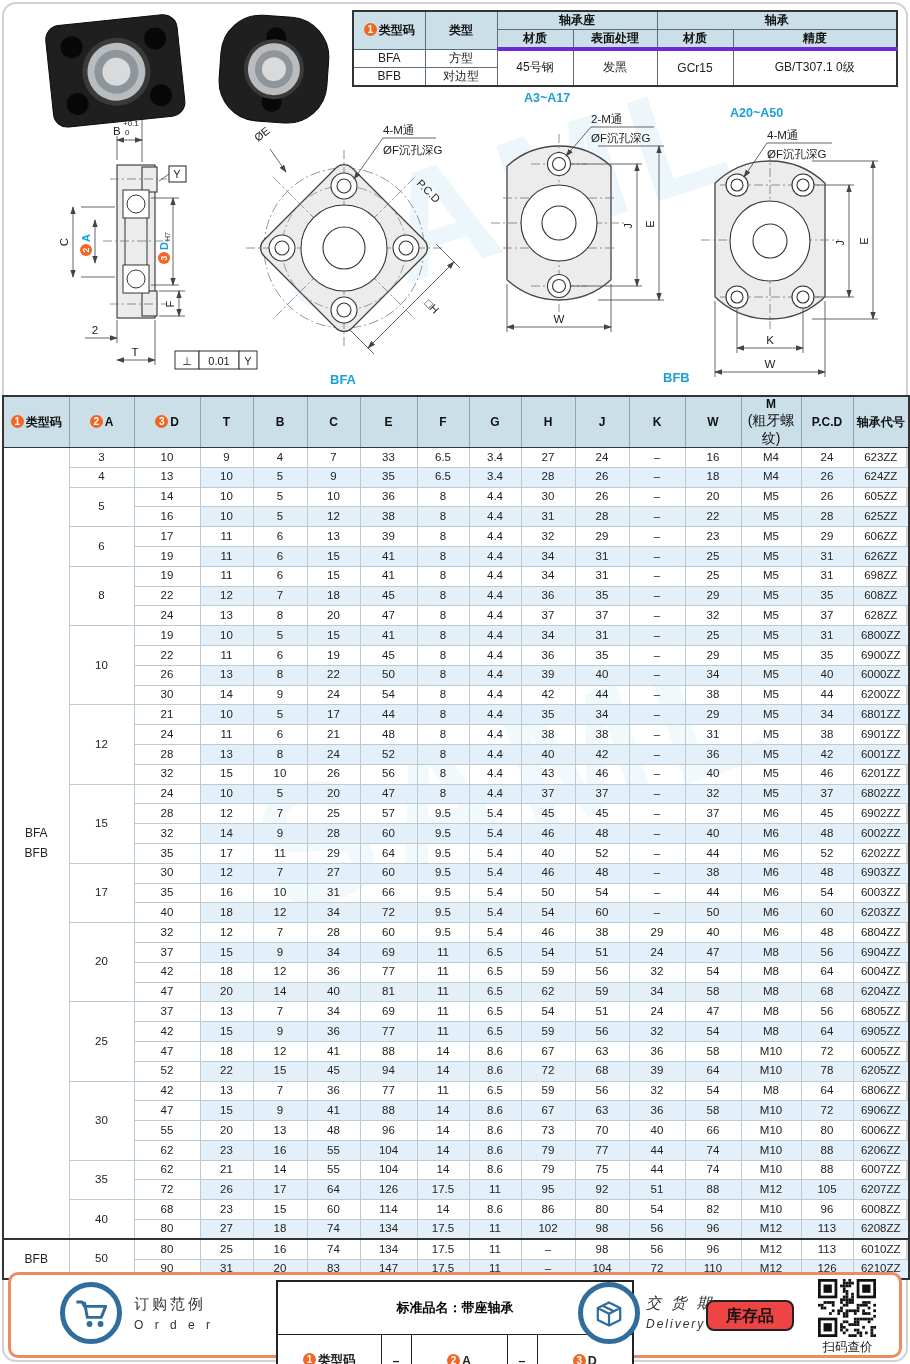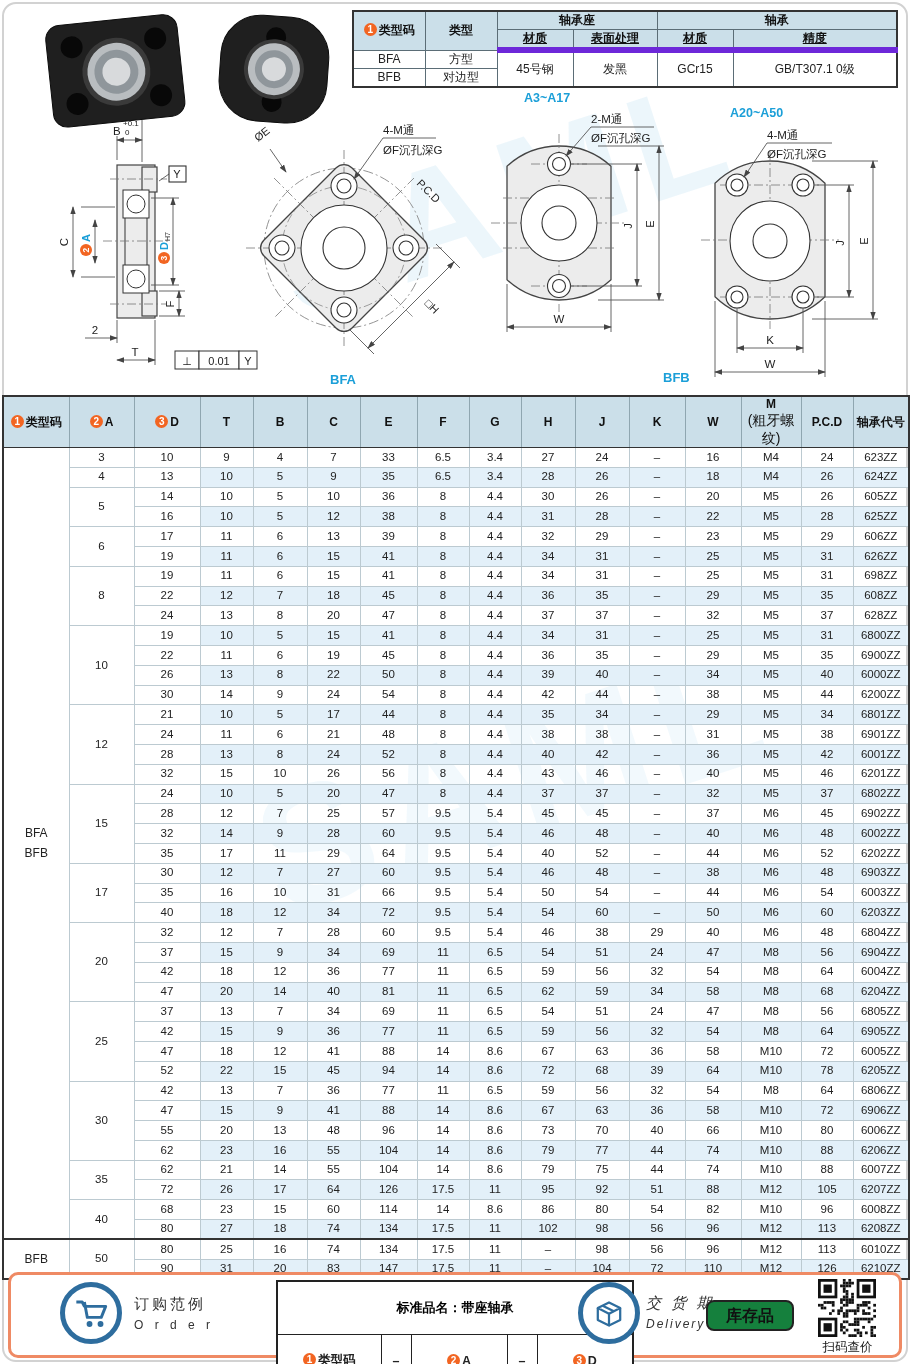--- a/index.html
+++ b/index.html
@@ -9,21 +9,21 @@
   .blue { color:#1b9fd8; }
   .nc { display:inline-block; width:13px; height:13px; border-radius:50%; background:#f26522; color:#fff; font-size:10px; line-height:13px; text-align:center; margin-right:2px; font-weight:bold; vertical-align:1px; }
   .wm { position:absolute; font-weight:bold; letter-spacing:12px; transform:rotate(-18deg); pointer-events:none; }
   #wm1 { left:270px; top:110px; font-size:150px; color:rgba(70,165,220,0.10); }
   #wm2 { left:250px; top:680px; font-size:170px; color:rgba(70,165,220,0.07); }
 
   
   #spec-table { position:absolute; left:352px; top:10px; border-collapse:collapse; border:2px solid #333; background:#fff; }
   #spec-table th { background:#cbdfe9; border:1px solid #5b6d76; font-size:12px; font-weight:bold; color:#111; height:16px; padding:0 4px; }
   #spec-table td { border:1px solid #5b6d76; font-size:12px; text-align:center; height:17px; padding:0 4px; color:#222; }
-  #spec-table .hrow2 th { border-bottom:6px solid #6d28d9;text-decoration:underline; }
+  #spec-table .hrow2 th { border-bottom:4px solid #6d28d9; }
 
   
   svg text { font-family:"Liberation Sans",sans-serif; }
   .cap { position:absolute; font-size:13px; font-weight:bold; color:#1b9fd8; }
 
   
   #main-table { position:absolute; left:2px; top:395px; border-collapse:collapse; table-layout:fixed; border:2px solid #333; }
   #main-table th { background:#cbdfe9; border:1px solid #8fa6b0; border-bottom:1.5px solid #333; font-size:12px; font-weight:bold; height:40px; padding:0; color:#111; line-height:1.25; }
   #main-table td { border:1px solid #bccad1; font-size:11.5px; text-align:center; height:19.8px; padding:0; color:#222; line-height:1; }
   #main-table td.gs { border-top:1.5px solid #7e8f97; }
@@ -35,21 +35,21 @@
   
   #footer-box { position:absolute; left:8px; top:1272px; width:894px; height:86px; border:3px solid #ef8a64; border-radius:10px; background:#fff; }
   .icon-circle { position:absolute; width:62px; height:62px; border-radius:50%; border:5px solid #2e6d9e; background:#fff; display:flex; align-items:center; justify-content:center; }
   .footer-label-cn { font-size:15px; color:#333; letter-spacing:3px; }
   .footer-label-en { font-size:12px; color:#333; letter-spacing:4px; margin-top:4px; }
   #sample-table { position:absolute; left:276px; top:1280px; border-collapse:collapse; border:2px solid #222; background:#fff; }
   #sample-table td { border:1px solid #222; text-align:center; font-size:12.5px; padding:17px 2px; }
   #sample-table .title td { font-size:13px; font-weight:bold; height:23px; }
   #sample-table .hdr td { height:26px; font-weight:bold; color:#222; }
   #sample-table .val td { height:26px; color:#1b9fd8; font-weight:bold; }
-  #stock-badge { position:absolute; left:706px; top:1300px; width:88px; height:31px; background:#15803d; border:2px solid #222; border-radius:8px; text-align:center; line-height:27px; font-size:16px; font-weight:bold; color:#111; }
+  #stock-badge { position:absolute; left:706px; top:1300px; width:88px; height:31px; background:#ef4444; border:2px solid #222; border-radius:8px; text-align:center; line-height:27px; font-size:16px; font-weight:bold; color:#111; }
   #qr-wrap { position:absolute; left:818px; top:1279px; width:58px; height:58px; background:#fff; }
   #qr-caption { position:absolute; left:800px; top:1339px; width:95px; text-align:center; font-size:12.5px; color:#222; }
 </style>
 </head>
 <body>
 
 <div class="page-frame"></div>
 <div class="wm" id="wm1">SAML</div>
 <div class="wm" id="wm2">SAML</div>
 

